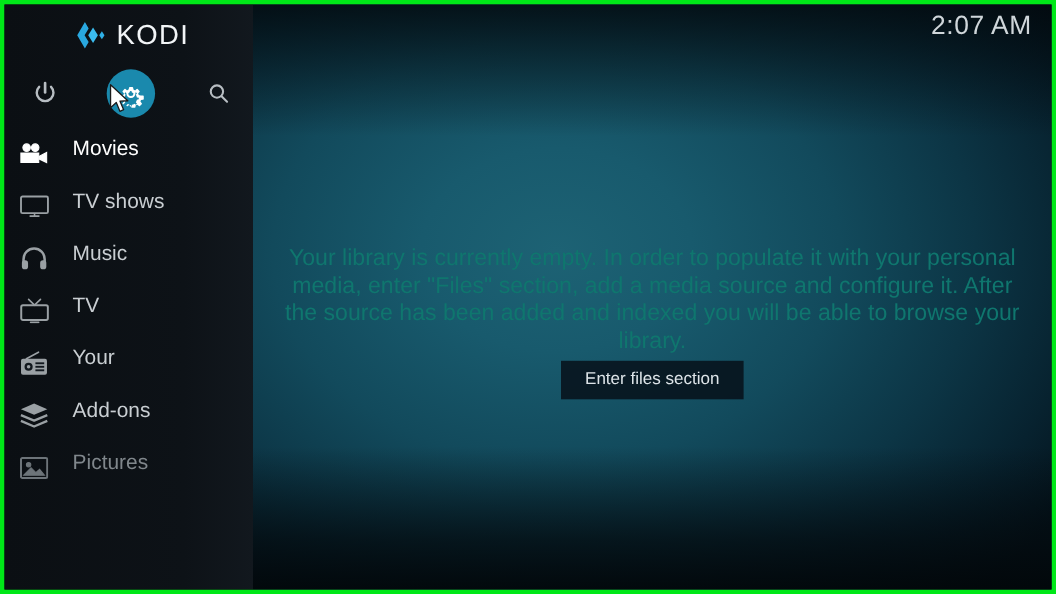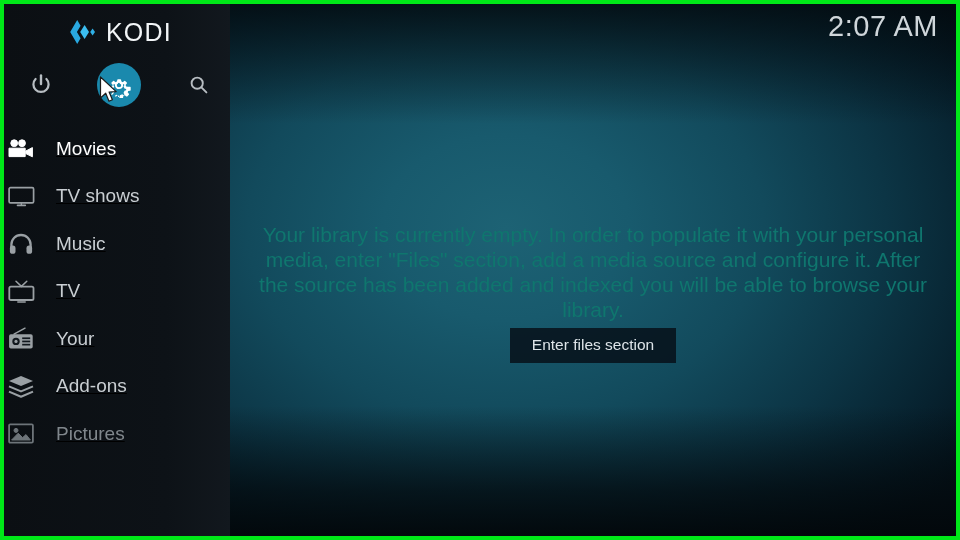--- a/index.html
+++ b/index.html
@@ -58,21 +58,21 @@
     pointer-events: none;
   }
 
   
   #clock {
     position: absolute;
     right: 18px;
     top: 6px;
     z-index: 6;
     color: #cfd6da;
-    font-size: 29px;
+    font-size: 24px;
     letter-spacing: 0.5px;
     font-weight: 300;
     white-space: nowrap;
   }
 
   
   #sidebar {
     position: absolute;
     left: 0;
     top: 0;
@@ -157,23 +157,22 @@
   
   #menu {
     position: absolute;
     top: 121px;
     left: 0;
     width: 226px;
   }
   .menu-item {
     height: 47.5px;
     display: flex;
-    align-items: center;
+    padding-left: 10px;
     box-sizing: border-box;
-    text-decoration: underline;
   }
   .menu-icon {
     width: 34px;
     height: 30px;
     display: flex;
     align-items: center;
     justify-content: center;
     flex: 0 0 auto;
   }
   .menu-label {

